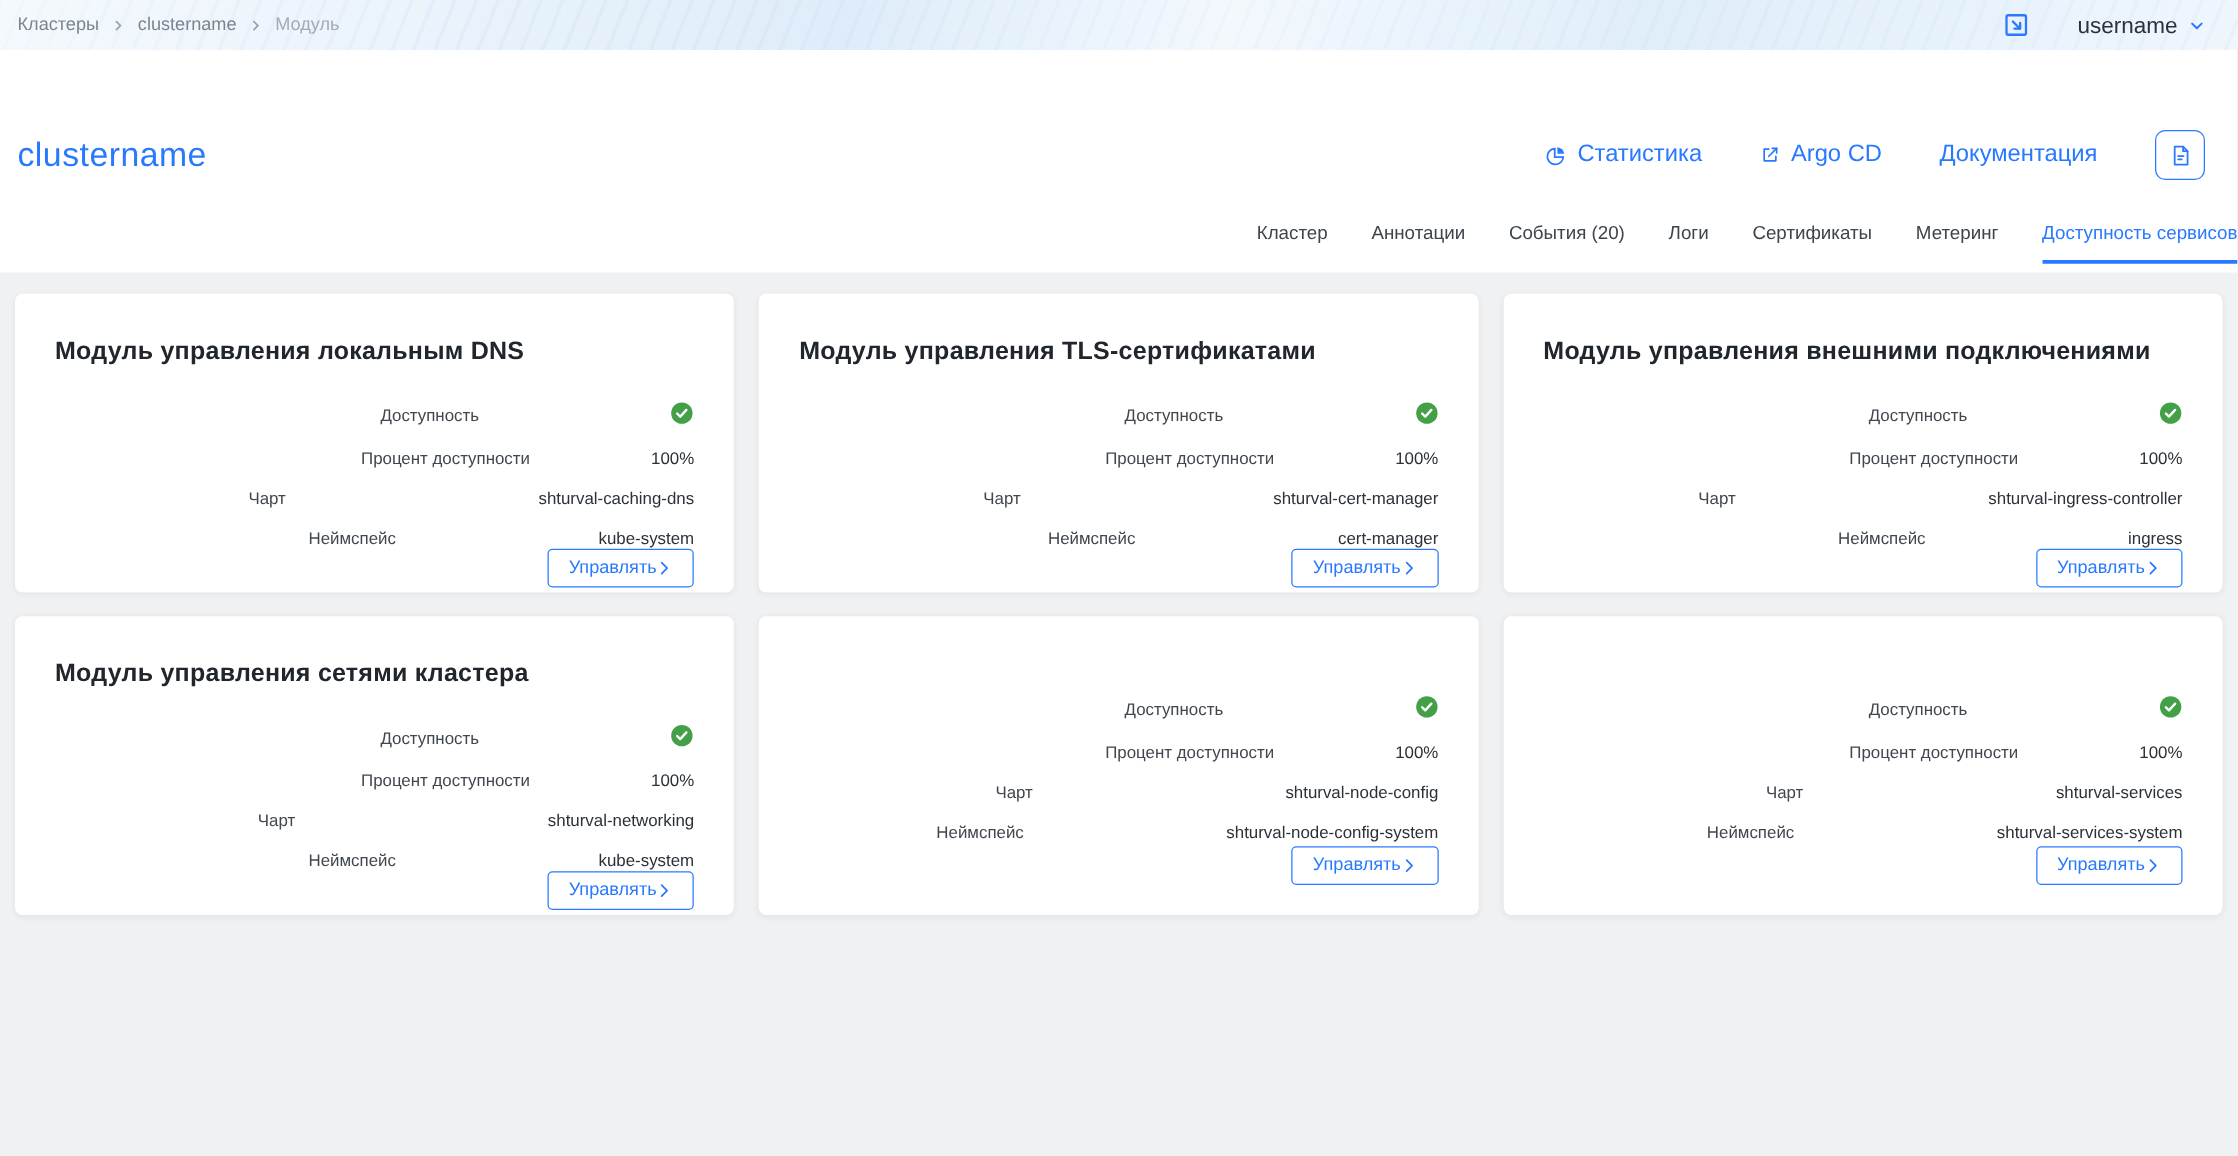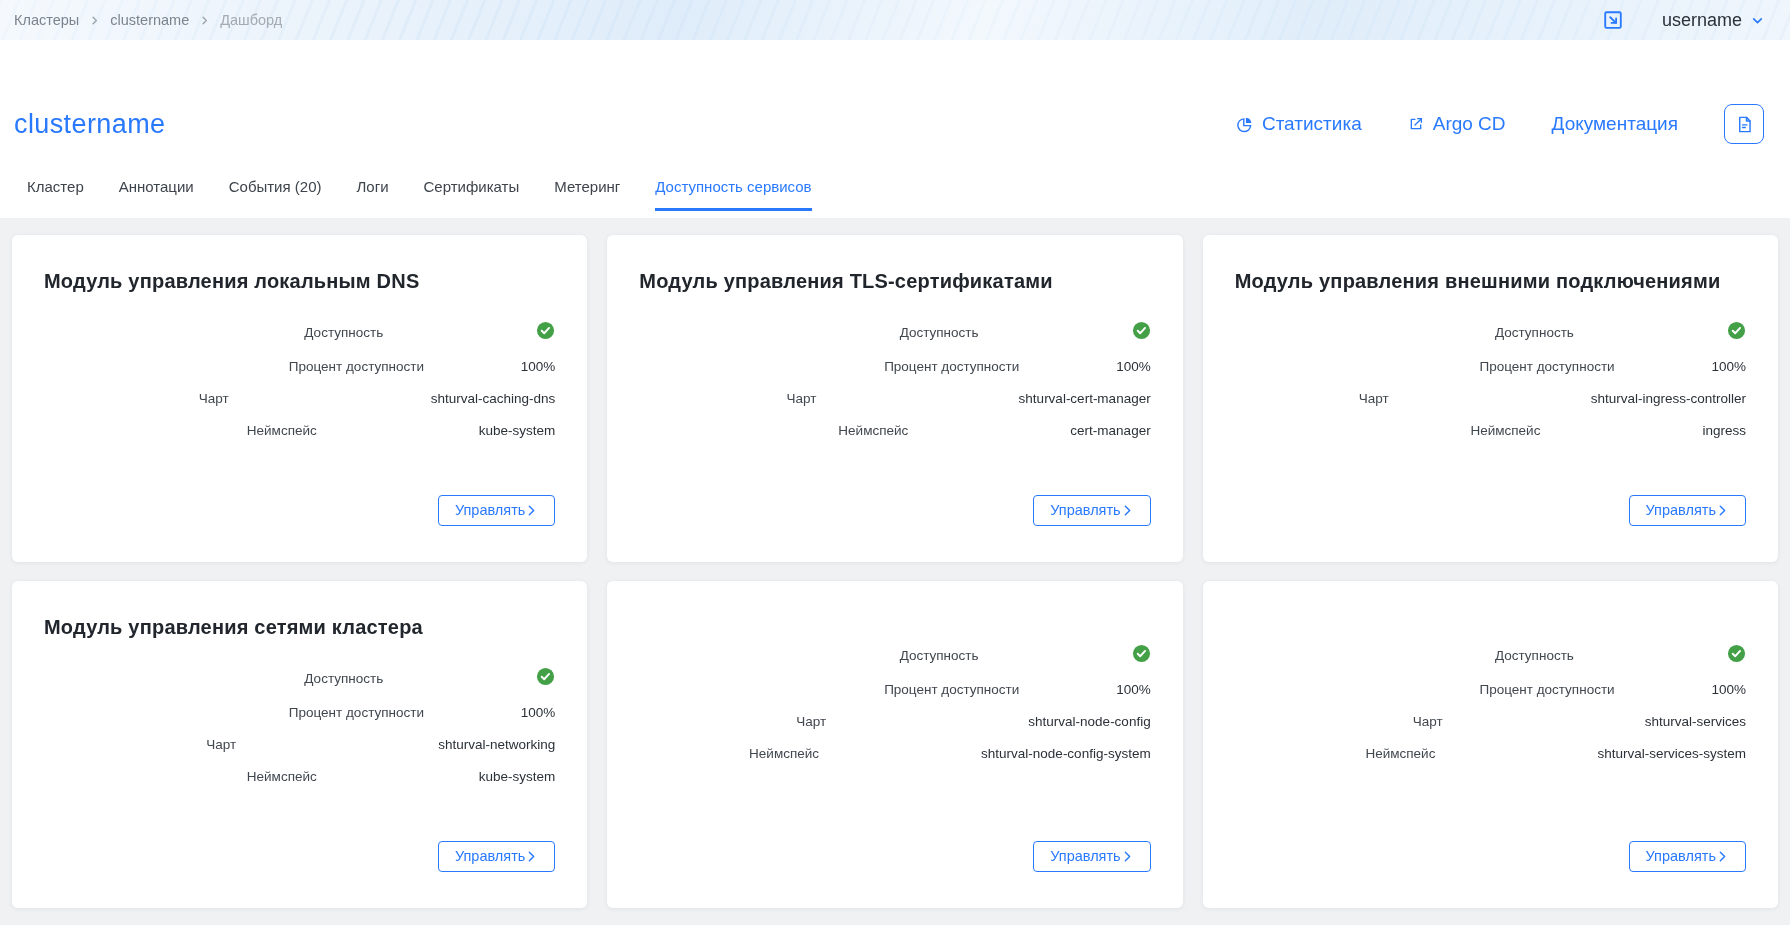--- a/index.html
+++ b/index.html
@@ -51,37 +51,37 @@
   .action-link{
     display:inline-flex;align-items:center;gap:9px;
     color:var(--accent);font-size:19px;background:none;border:none;cursor:pointer;
     font-family:"Liberation Sans",sans-serif;
   }
   .docs-btn{
     width:40px;height:40px;border:1px solid var(--accent);border-radius:8px;
     background:#fff;display:inline-flex;align-items:center;justify-content:center;cursor:pointer;
   }
   
-  .tabs{display:flex;gap:35px;padding:34px 0 0 27px;}
+  .tabs{display:flex;gap:35px;padding:34px 0 0 27px;justify-content:flex-end;}
   .tab{
     font-size:15px;color:#3d444c;padding-bottom:13px;border-bottom:3px solid transparent;
     cursor:pointer;white-space:nowrap;
   }
   .tab.active{color:var(--accent);border-bottom-color:var(--accent);font-weight:500;}
   
   .main{padding:17px 12px 0;}
   .cards-grid{
     display:grid;grid-template-columns:repeat(3,1fr);
     gap:19px 20px;
   }
   .card{
     background:#fff;border-radius:6px;
     box-shadow:0 1px 5px rgba(31,41,55,.07);
-    height:327px;
-    padding:35px 32px 36px;
+    height:239px;
+    padding:35px 32px 24px;
     display:flex;flex-direction:column;
   }
   .card-title{font-size:20px;font-weight:600;color:#21262d;letter-spacing:.2px;}
   .card-rows{margin-top:28px;display:flex;flex-direction:column;gap:14px;align-items:flex-end;}
   .card-row{display:grid;grid-template-columns:232px 1fr;align-items:center;min-height:18px;}
   .row-label{font-size:13.5px;color:var(--text-label);}
   .row-value{font-size:13.5px;color:var(--text-dark);}
   .check-icon{display:inline-flex;color:var(--success);}
   .card-footer{margin-top:auto;display:flex;justify-content:flex-end;}
   .manage-btn{
@@ -101,21 +101,21 @@
     <svg width="11" height="11" viewBox="0 0 24 24" fill="none" stroke="#9aa2ab" stroke-width="3" stroke-linecap="round" stroke-linejoin="round">
       <path d="M9 5l7 7-7 7"></path>
     </svg>
   </span>
 <span class="crumb">clustername</span>
   <span class="crumb-sep">
     <svg width="11" height="11" viewBox="0 0 24 24" fill="none" stroke="#9aa2ab" stroke-width="3" stroke-linecap="round" stroke-linejoin="round">
       <path d="M9 5l7 7-7 7"></path>
     </svg>
   </span>
-<span class="crumb last">Дашборд</span>
+<span class="crumb last">Модуль</span>
     </nav>
   <div class="topbar-right">
     <button class="icon-btn">
       <span style="display:inline-flex">
         <svg width="22" height="22" viewBox="0 0 24 24" fill="none" stroke="#2979ff" stroke-width="2" stroke-linecap="round" stroke-linejoin="round">
           <rect x="3.5" y="3.5" width="17" height="17" rx="1.5"></rect>
           <path d="M9 9l6.2 6.2"></path>
           <path d="M15.4 10.2v5h-5"></path>
         </svg>
       </span>

